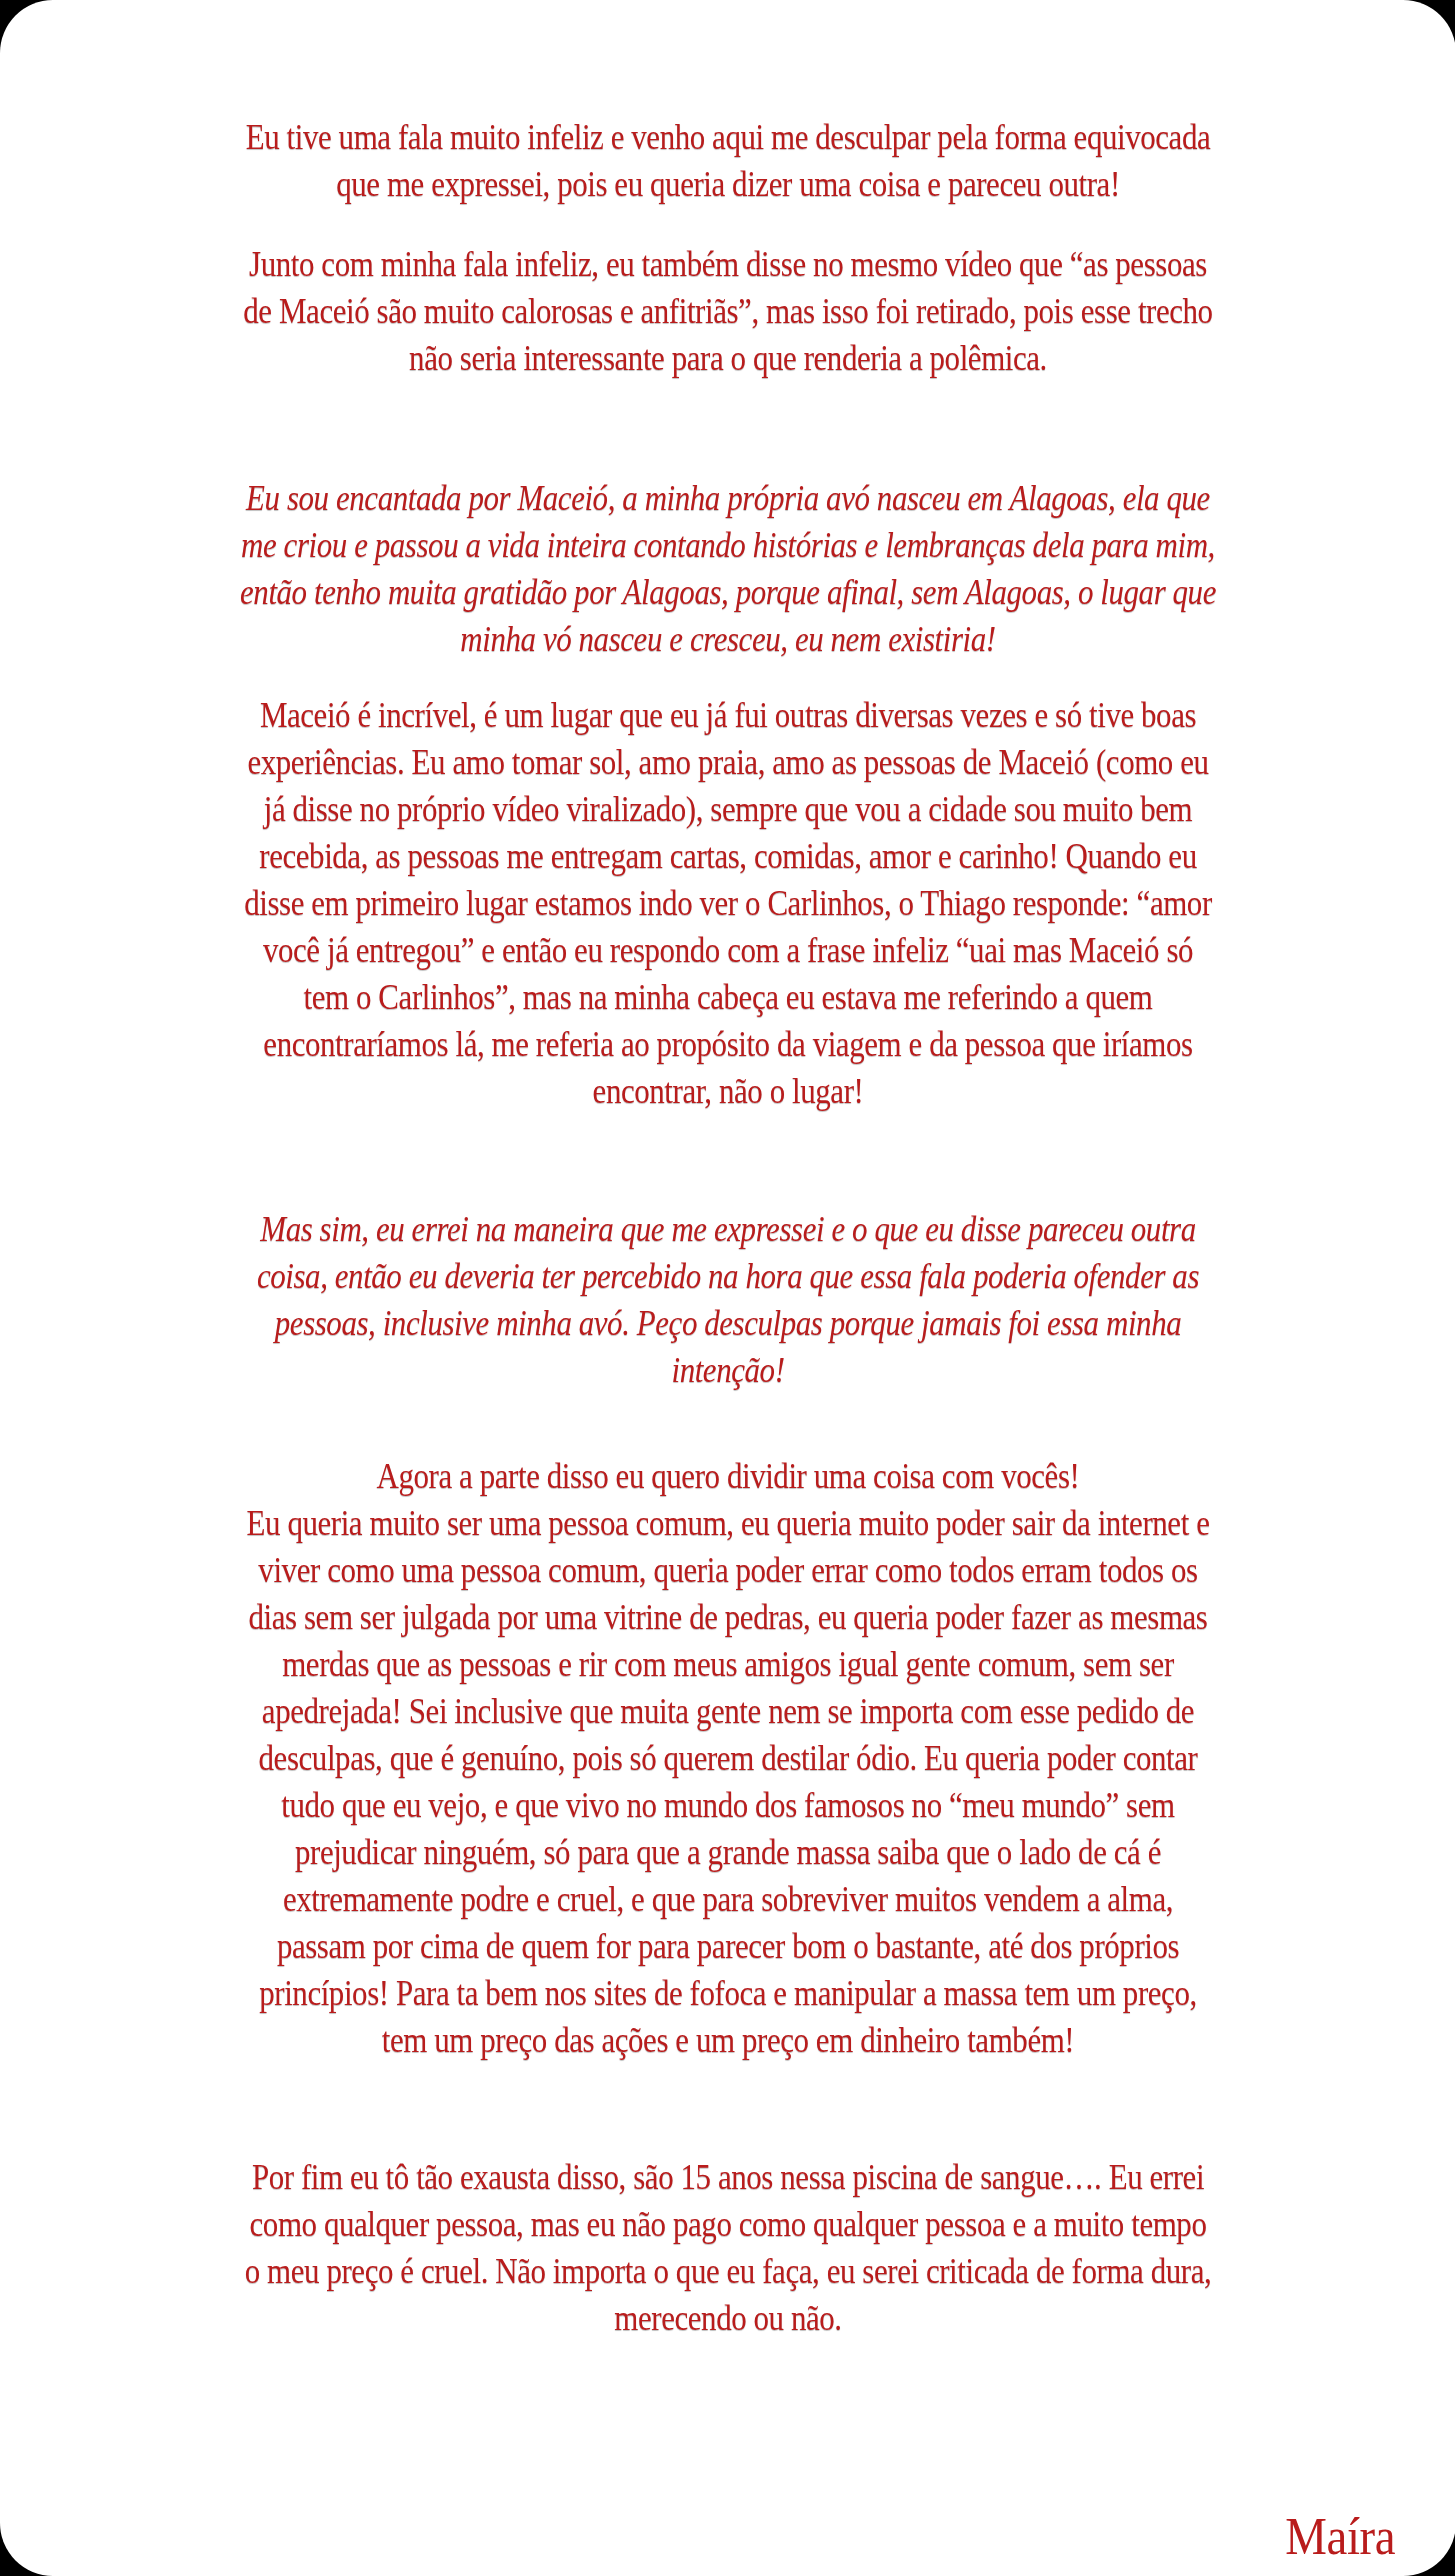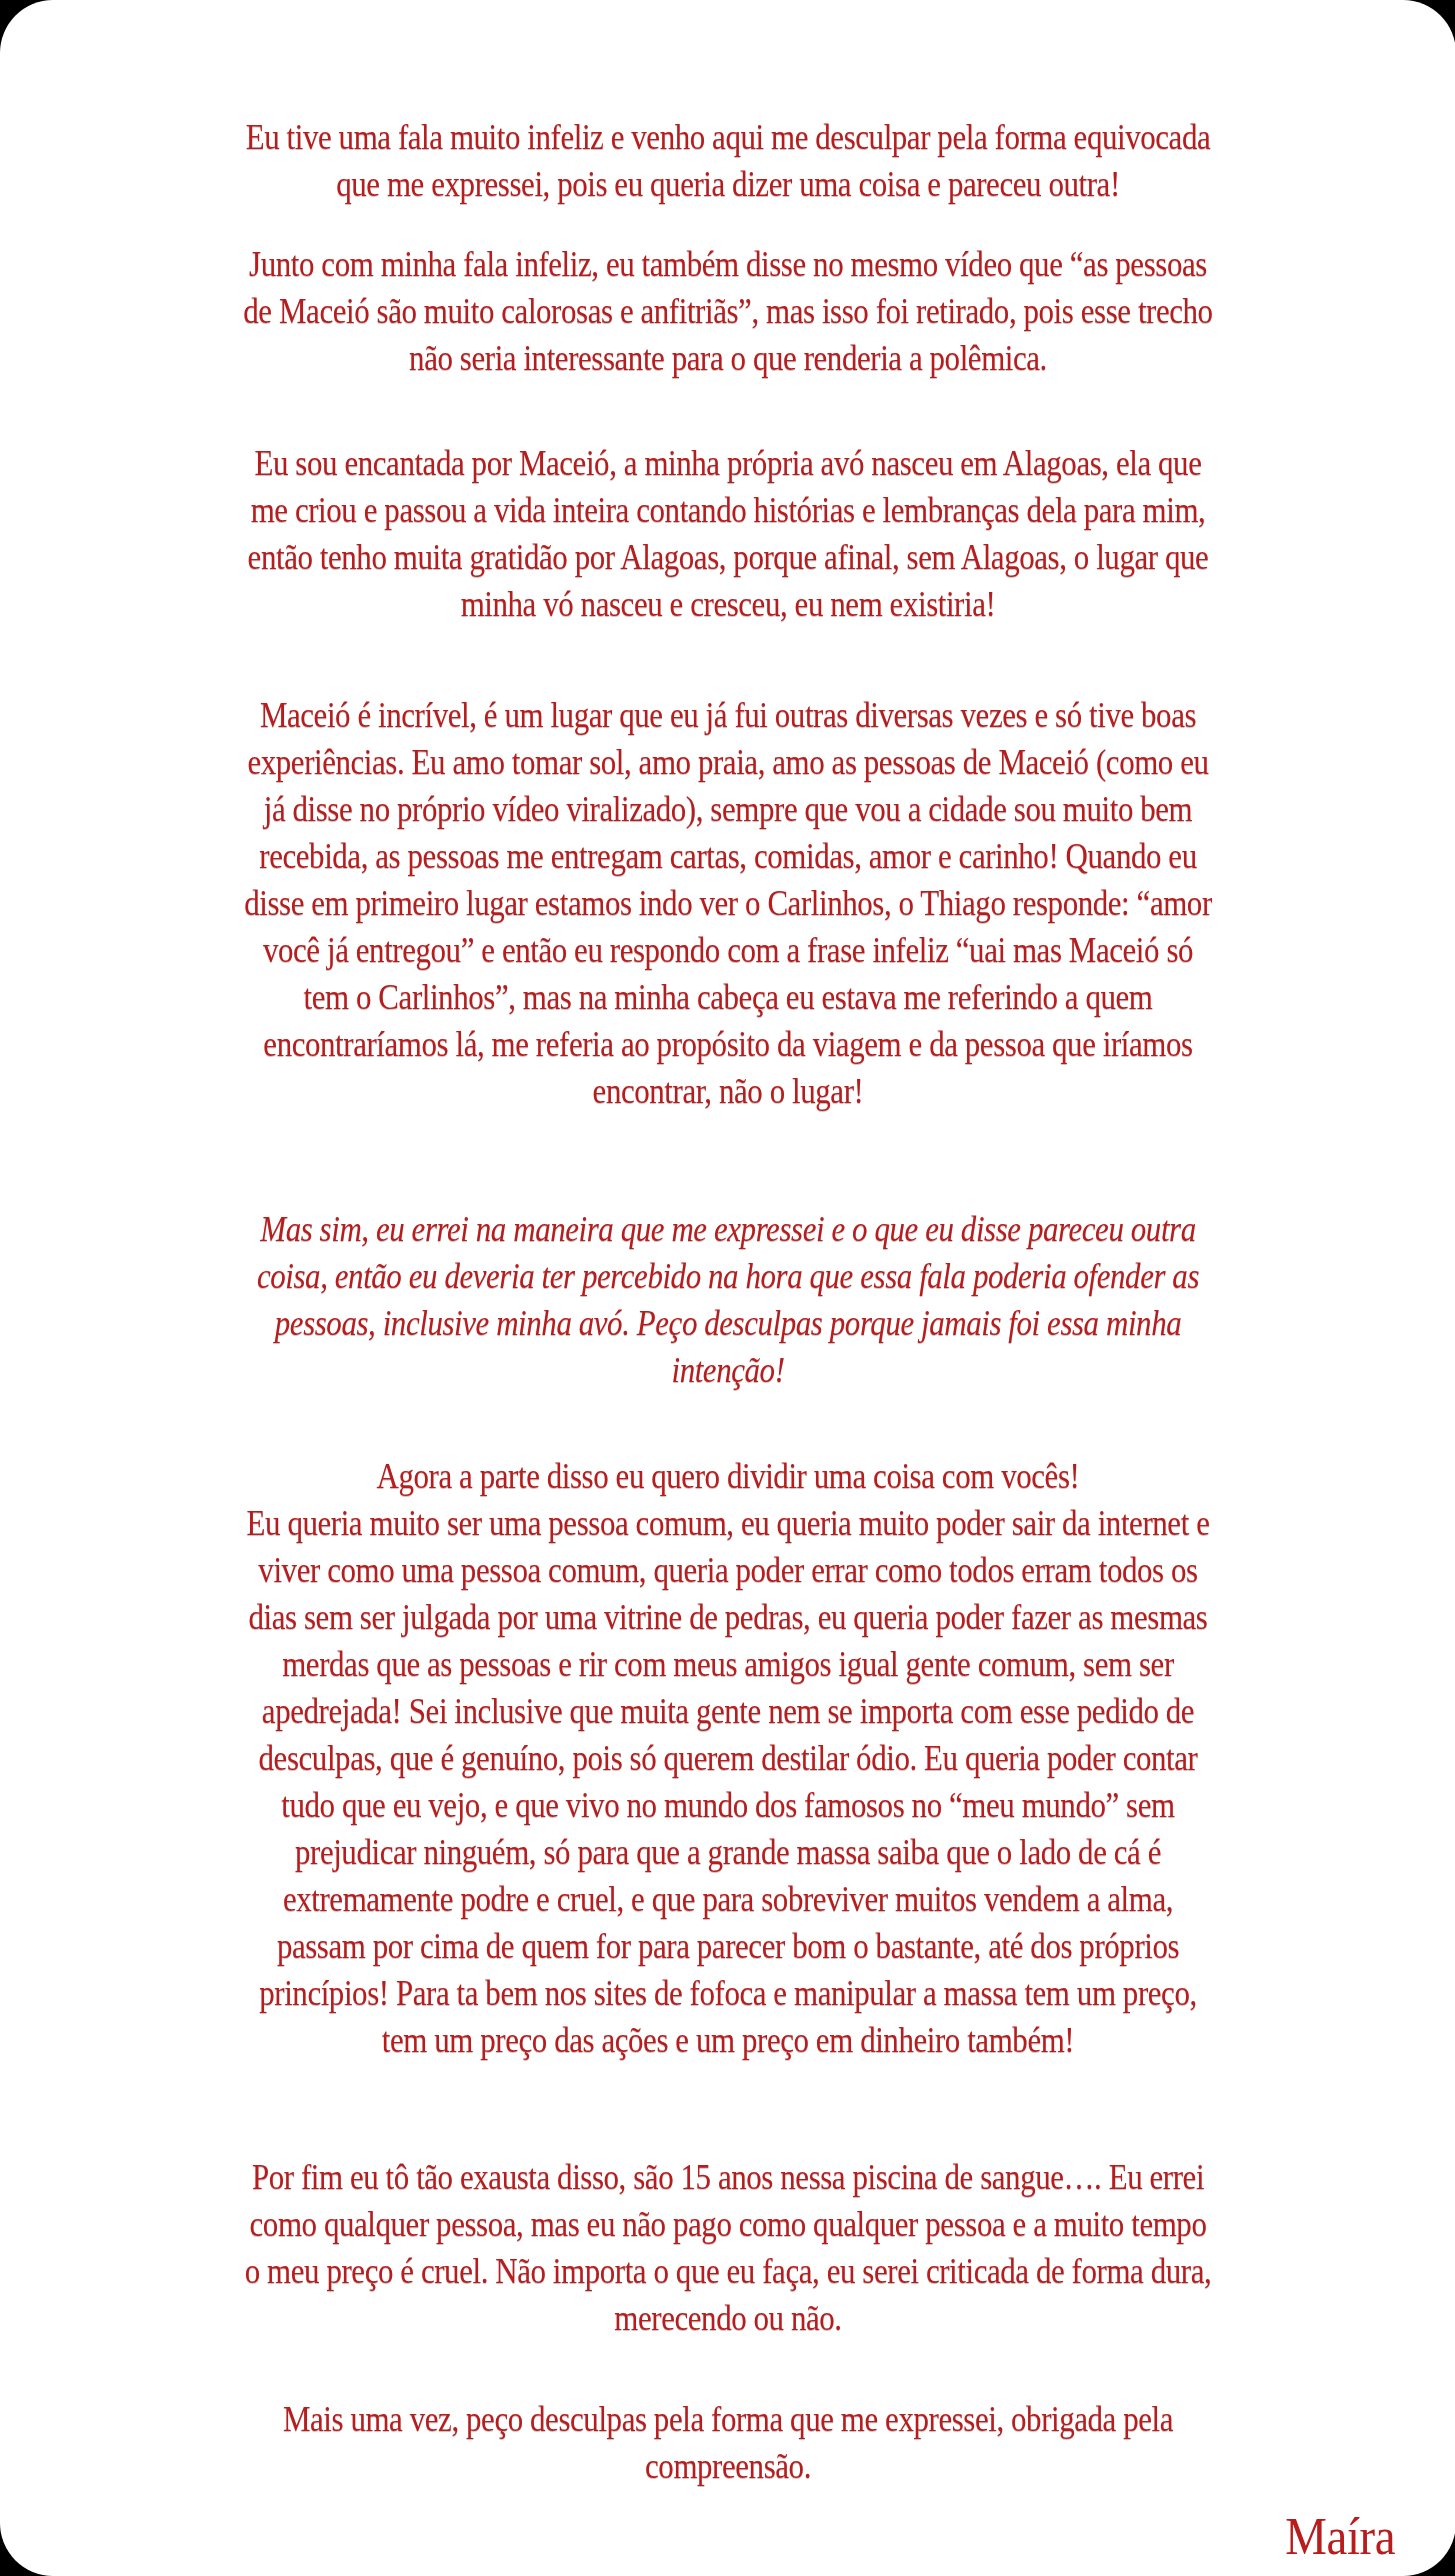--- a/index.html
+++ b/index.html
@@ -45,21 +45,21 @@
     <span class="line">Eu tive uma fala muito infeliz e venho aqui me desculpar pela forma equivocada</span>
     <span class="line">que me expressei, pois eu queria dizer uma coisa e pareceu outra!</span>
   </div>
 
   <div class="para" style="top:241px;font-family:Liberation Serif, serif;">
     <span class="line">Junto com minha fala infeliz, eu também disse no mesmo vídeo que “as pessoas</span>
     <span class="line">de Maceió são muito calorosas e anfitriãs”, mas isso foi retirado, pois esse trecho</span>
     <span class="line">não seria interessante para o que renderia a polêmica.</span>
   </div>
 
-  <div class="para" style="top:440px;">
+  <div class="para" style="top:475px;font-style:italic;">
     <span class="line">Eu sou encantada por Maceió, a minha própria avó nasceu em Alagoas, ela que</span>
     <span class="line">me criou e passou a vida inteira contando histórias e lembranças dela para mim,</span>
     <span class="line">então tenho muita gratidão por Alagoas, porque afinal, sem Alagoas, o lugar que</span>
     <span class="line">minha vó nasceu e cresceu, eu nem existiria!</span>
   </div>
 
   <div class="para" style="top:692px;">
     <span class="line">Maceió é incrível, é um lugar que eu já fui outras diversas vezes e só tive boas</span>
     <span class="line">experiências. Eu amo tomar sol, amo praia, amo as pessoas de Maceió (como eu</span>
     <span class="line">já disse no próprio vídeo viralizado), sempre que vou a cidade sou muito bem</span>
@@ -94,21 +94,17 @@
     <span class="line">tem um preço das ações e um preço em dinheiro também!</span>
   </div>
 
   <div class="para" style="top:2154px;">
     <span class="line">Por fim eu tô tão exausta disso, são 15 anos nessa piscina de sangue…. Eu errei</span>
     <span class="line">como qualquer pessoa, mas eu não pago como qualquer pessoa e a muito tempo</span>
     <span class="line">o meu preço é cruel. Não importa o que eu faça, eu serei criticada de forma dura,</span>
     <span class="line">merecendo ou não.</span>
   </div>
 
-  <div class="para" style="top:2396px;">
-    <span class="line">Mais uma vez, peço desculpas pela forma que me expressei, obrigada pela</span>
-    <span class="line">compreensão.</span>
-  </div>
 
   <div class="signature">Maíra</div>
 
 </div>
 
 
 </body></html>

